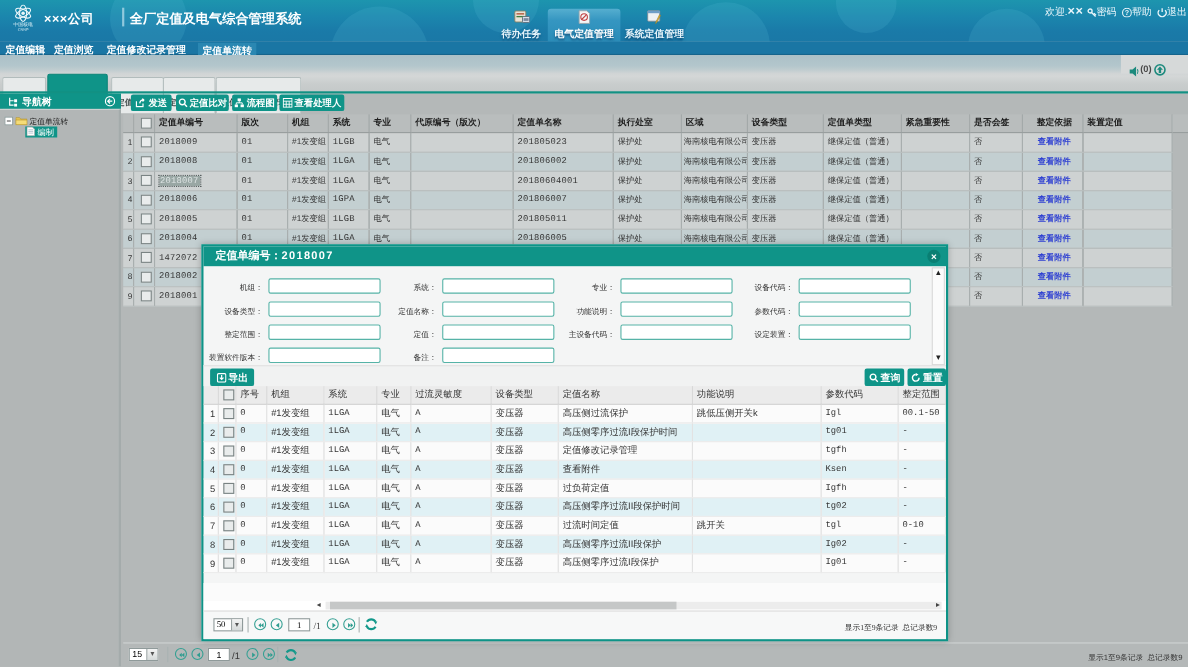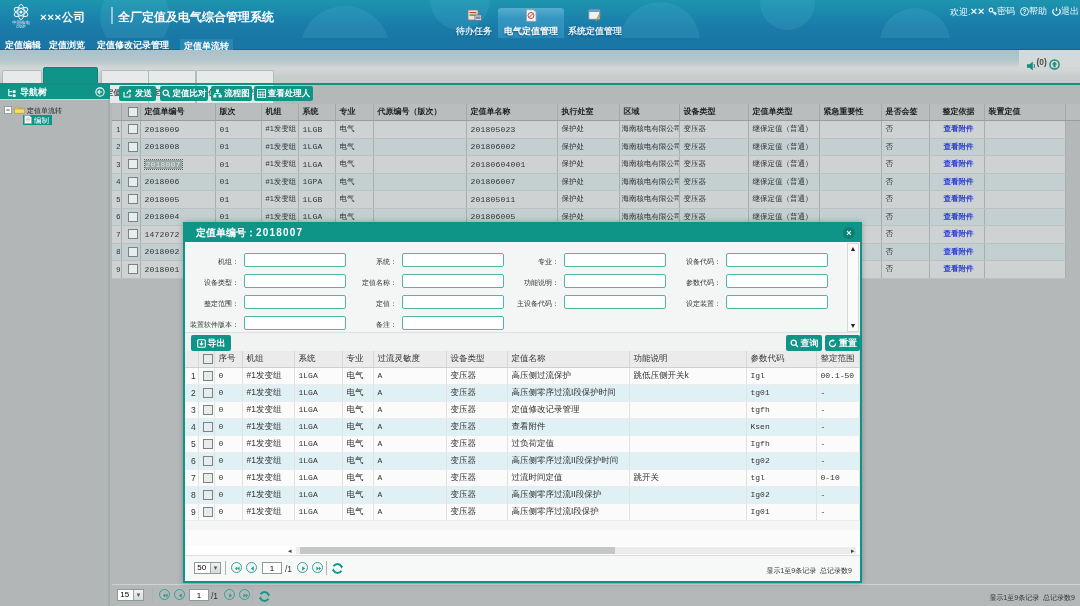--- a/index.html
+++ b/index.html
@@ -86,21 +86,21 @@
 #mod-btnrow { position:absolute; left:0; top:108px; width:675px; height:19px; background:#f1f2f2; border-top:1px solid #e0e0e0; }
 .mbtn { position:absolute; background:#0f9488; color:#fff; font-size:9px; font-weight:bold; border-radius:2px; height:16px; line-height:16px; text-align:center; }
 .mbtn svg { vertical-align:-2px; margin-right:2px; }
 #itable { position:absolute; left:0px; top:127px; width:675px; }
 #itable td { border-right:1px solid #e2e2e2; border-bottom:1px solid #ececec; height:17px; font-size:8.5px; }
 #itable tr.hd td { background:#ebebeb; color:#333; border-right:1px solid #d8d8d8; border-bottom:1px solid #cfcfcf; height:16px; }
 #itable tr.w td { background:#fbfbfb; }
 #itable tr.c td { background:#e0f1f5; }
 #iempty { position:absolute; left:0; top:306px; width:675px; height:16px; background:#fbfbfb; }
 #hsb { position:absolute; left:0; top:322px; width:675px; height:9px; background:#fff; }
-#ipag { position:absolute; left:0; top:331px; width:675px; height:26px; background:#f7f8f8; border-top:1px solid #ddd; }
+#ipag { position:absolute; left:0; top:331px; width:675px; height:26px; background:#f7f8f8; border-top:1px solid #ddd;font-family:Liberation Serif, serif; }
 </style>
 </head>
 <body>
 
 <div class="abs" id="hdr">
   <div class="bub" style="left:100px;top:-18px;width:70px;height:70px;"></div>
   <div class="bub" style="left:300px;top:6px;width:90px;height:90px;"></div>
   <div class="bub" style="left:430px;top:-30px;width:60px;height:60px;"></div>
   <div class="bub" style="left:620px;top:2px;width:80px;height:80px;"></div>
   <div class="bub" style="left:760px;top:-25px;width:55px;height:55px;"></div>

